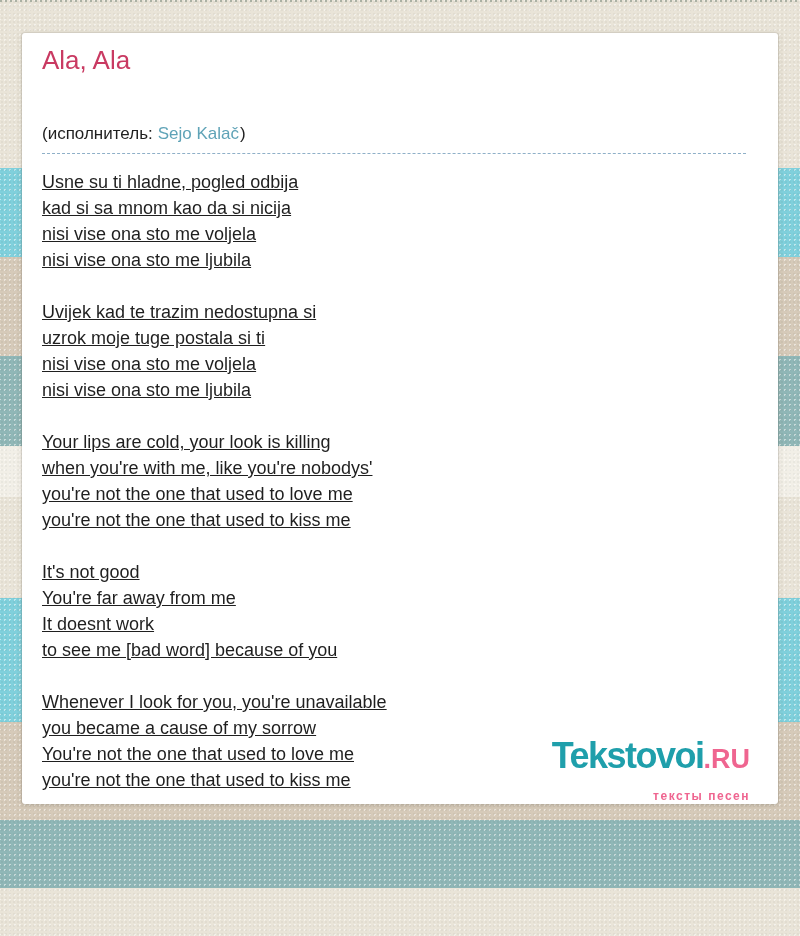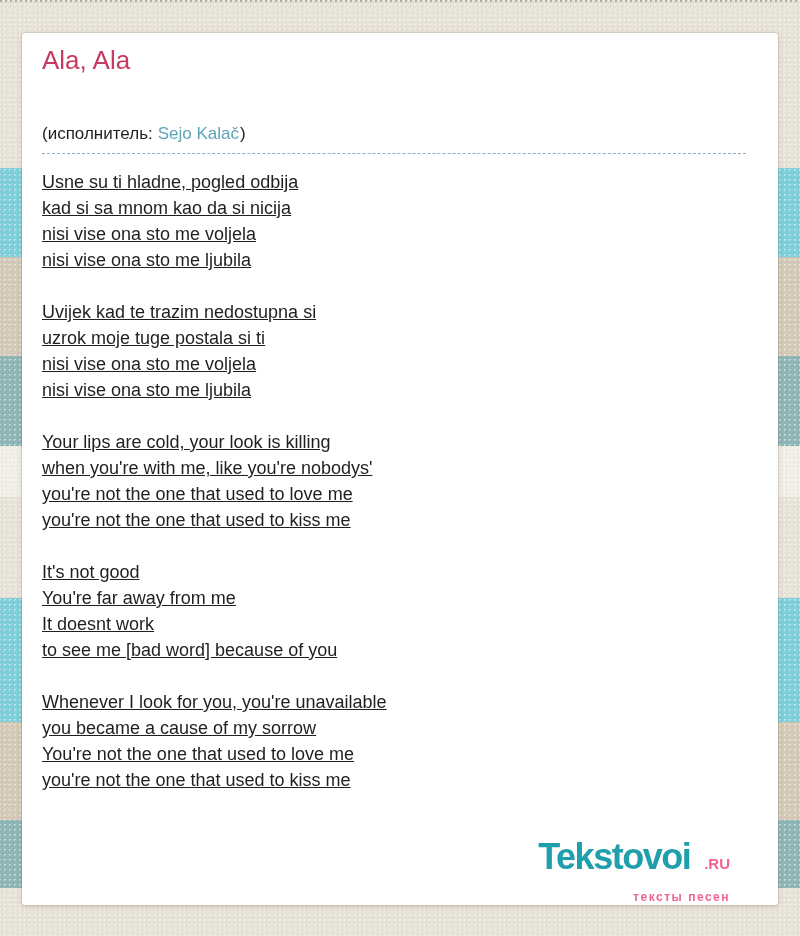--- a/index.html
+++ b/index.html
@@ -45,21 +45,21 @@
     pointer-events:none;
   }
   
   body::before{
     content:"";
     position:absolute; top:0; left:0; right:0; height:2px; z-index:3;
     background-image:repeating-linear-gradient(90deg,#aab0a3 0 2px, transparent 2px 5px);
   }
   .panel{
     position:absolute; z-index:2;
-    left:22px; top:33px; width:756px; height:872px;
+    left:22px; top:33px; width:756px; height:771px;
     background:var(--panel-bg);
     border-radius:3px;
     box-shadow:0 0 0 1px rgba(0,0,0,0.05), 0 1px 5px rgba(110,100,80,0.28);
     padding:10px 32px 0 20px;
   }
   .song-title{
     font-size:26px;
     font-weight:400;
     color:var(--title-color);
     letter-spacing:0;
@@ -80,29 +80,29 @@
   }
   .lyrics{
     margin-top:15px;
     font-size:18px;
     line-height:26px;
     color:var(--text-color);
     text-decoration:underline;
   }
   .stanza{margin:0 0 26px;}
   .logo{
-    position:absolute; right:48px; bottom:2px;
+    position:absolute; right:28px; bottom:2px;
     text-align:right; text-decoration:none; display:block; line-height:1;
   }
   .logo-row{display:flex; align-items:baseline; justify-content:flex-end;}
   .logo-name{
     font-size:36px; font-weight:bold; color:var(--logo-teal); letter-spacing:-1.5px;
   }
   .logo-tld{
-    font-size:15px; font-weight:bold; color:var(--logo-pink); margin-left:14px; letter-spacing:0;
+    font-size:27px; font-weight:bold; color:var(--logo-pink); margin-left:0; letter-spacing:0;
   }
   .logo-tagline{
     display:block; font-size:12px; font-weight:bold;
     color:var(--logo-pink); letter-spacing:1.5px; margin-top:16px;
   }
 </style>
 </head>
 <body>
 
 <div class="panel">

